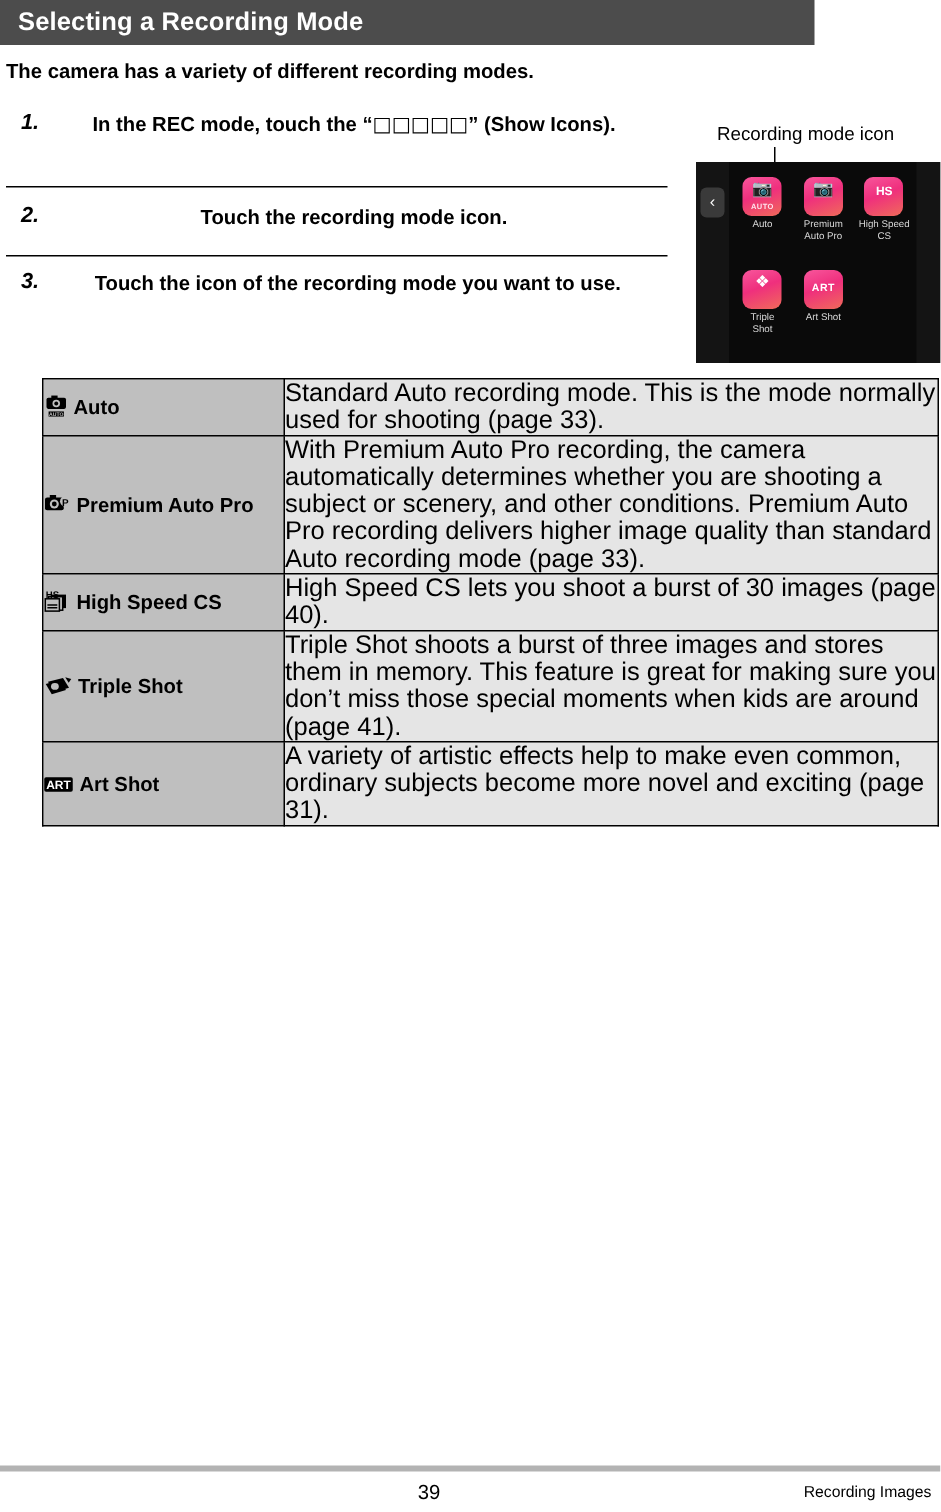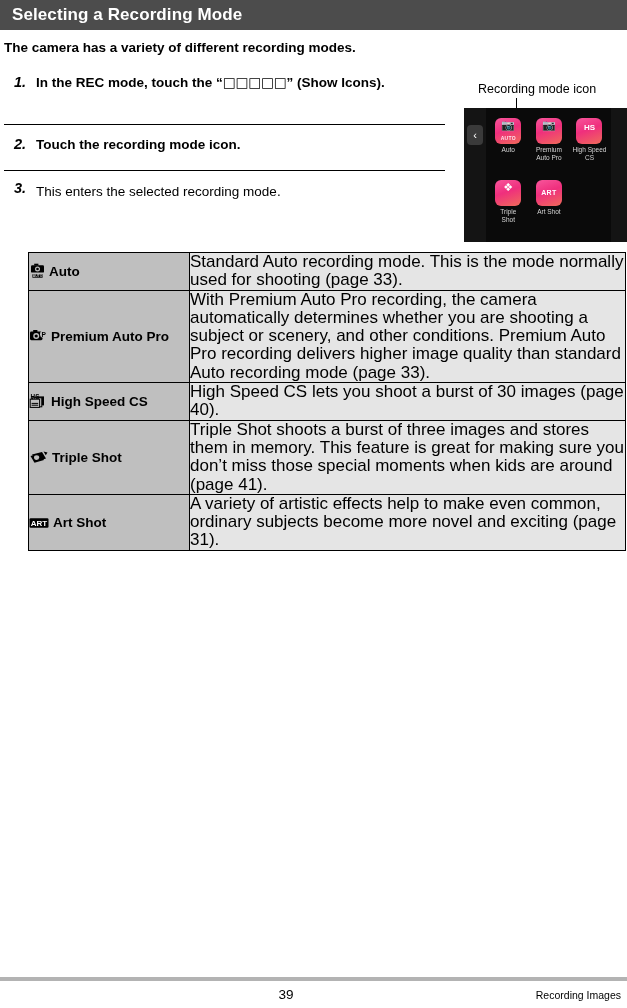--- a/index.html
+++ b/index.html
@@ -13,21 +13,21 @@
     position: relative;
     font-family: "Liberation Sans", sans-serif;
     color: #000;
     overflow: hidden;
   }
 
   
   #header-bar {
     position: absolute;
     left: 0; top: 0;
-    width: 627px;
+    width: 543px;
     height: 30px;
     background: #4c4c4c;
   }
   #header-title {
     position: absolute;
     left: 12px;
     top: 5px;
     font-size: 17px;
     font-weight: bold;
     color: #ffffff;
@@ -52,20 +52,21 @@
   .step-num {
     position: absolute;
     left: 10px;
     font-style: italic;
     font-weight: bold;
     font-size: 14.5px;
   }
   .step-body {
     position: absolute;
     left: 32px;
+    text-align: center;
   }
   .step-title {
     font-size: 13.5px;
     font-weight: bold;
     line-height: 17px;
   }
   .step-sub {
     font-size: 13.5px;
     font-weight: normal;
     line-height: 18px;
@@ -289,21 +290,21 @@
   <div class="step-num">2.</div>
   <div class="step-body" style="width:400px;">
     <div class="step-title">Touch the recording mode icon.</div>
   </div>
 </div>
 <div class="rule" style="top:170px;"></div>
 
 <div class="step" style="top:180px;">
   <div class="step-num">3.</div>
   <div class="step-body" style="width:405px;">
-    <div class="step-sub">This enters the selected recording mode.</div>
+    <div class="step-title">Touch the icon of the recording mode you want to use.</div>
   </div>
 </div>
 
 <div id="callout-label">Recording mode icon</div>
 <div id="callout-line"></div>
 
 <div id="camera-screen">
   <div id="cam-left-rail"></div>
   <div id="cam-back-btn">‹</div>
   <div id="cam-right-rail"></div>

